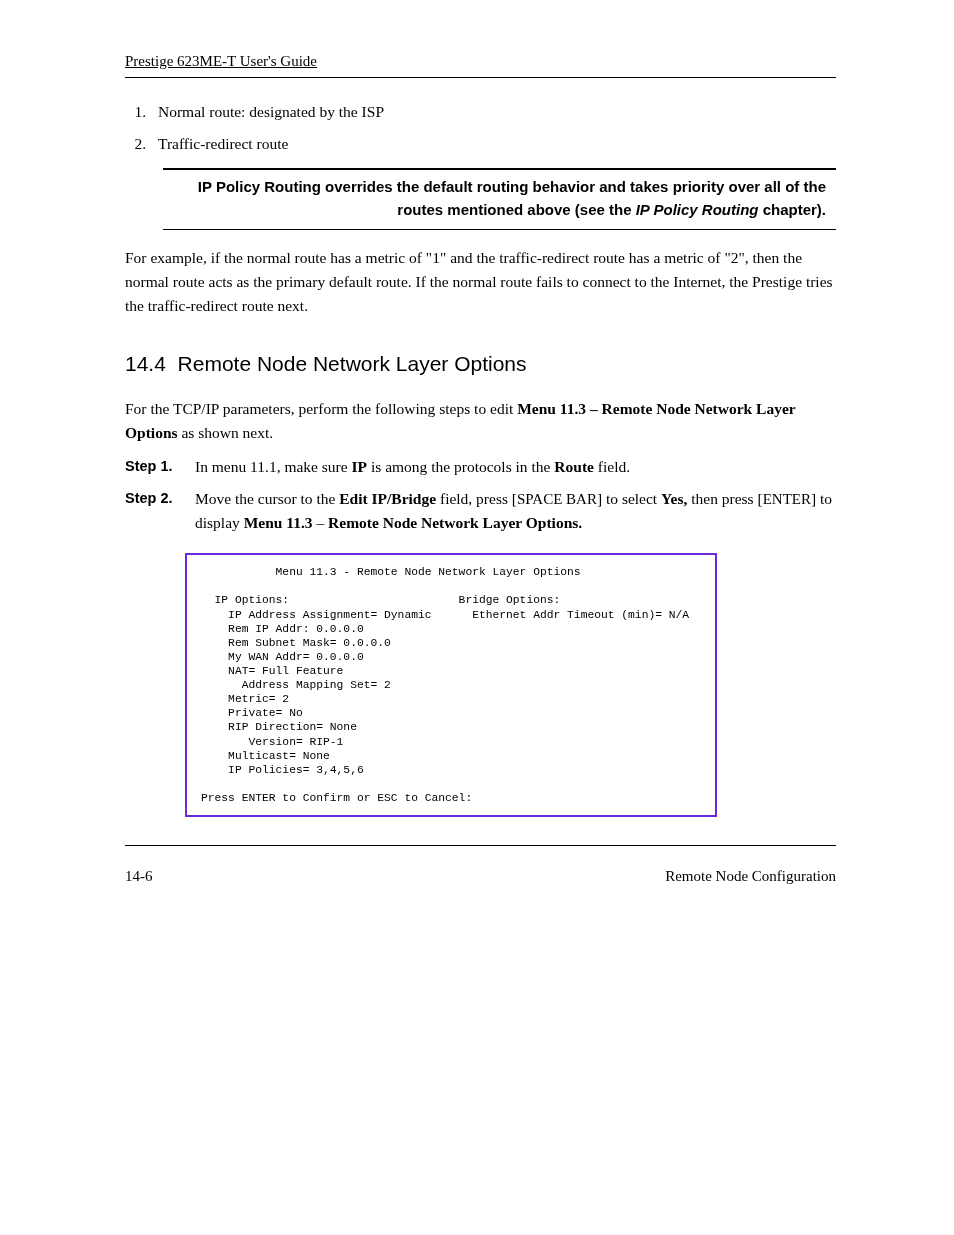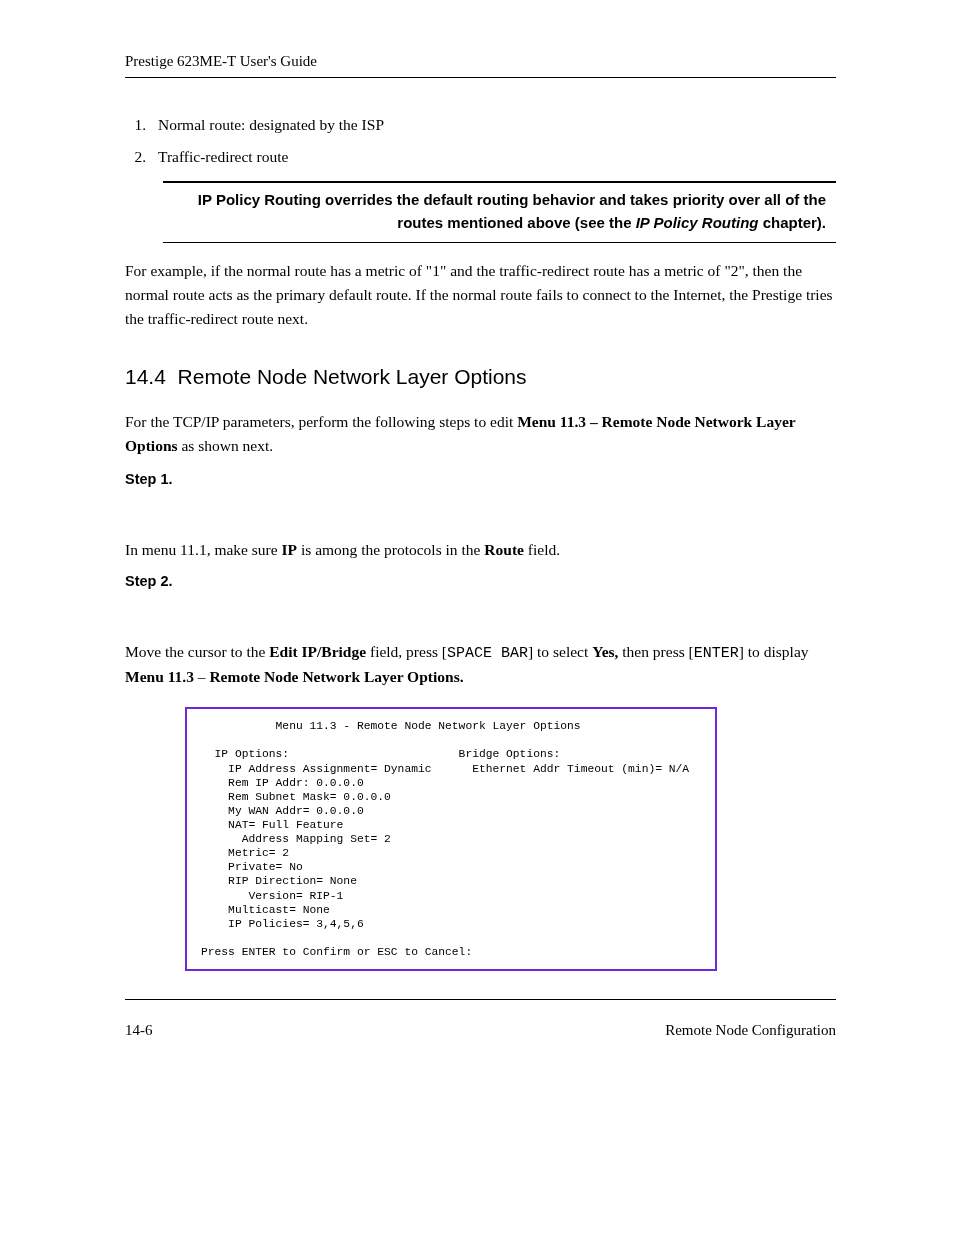--- a/index.html
+++ b/index.html
@@ -14,21 +14,22 @@
   .page {
     width: 954px;
     min-height: 1235px;
     box-sizing: border-box;
     padding: 50px 118px 50px 125px;
   }
   .header-line {
     font-size: 15px;
     border-bottom: 1.5px solid #000;
     padding-bottom: 4px;
-    margin-bottom: 35px;
+    margin-bottom: 22px;
+    text-decoration: underline;
   }
   .para {
     margin: 0 0 8px 0;
     text-align: left;
   }
   ol.priorities {
     margin: 8px 0 12px 0;
     padding-left: 25px;
   }
   ol.priorities li {
@@ -56,33 +57,32 @@
     margin: 30px 0 16px 0;
   }
   .bold { font-weight: bold; }
   .steps {
     margin-top: 10px;
   }
   .step-row {
     display: flex;
     align-items: flex-start;
     margin-bottom: 8px;
-    flex-direction: column;
   }
   .step-label {
     font-family: Arial, Helvetica, sans-serif;
     font-weight: bold;
     font-size: 14.5px;
     width: 70px;
     flex: 0 0 70px;
   }
   .step-body {
     flex: 1;
   }
-  .sans { font-family: Liberation Mono, monospace; font-size: 15px;}
+  .sans { font-family: Liberation Serif, serif; font-size: 15px;}
   .screenbox {
     margin: 18px 0 8px 60px;
     border: 2px solid #6d28d9;
     padding: 10px 14px 10px 14px;
     width: 532px;
     box-sizing: border-box;
     font-family: "Courier New", Courier, monospace;
     font-size: 11.3px;
     line-height: 1.25;
     white-space: pre;

